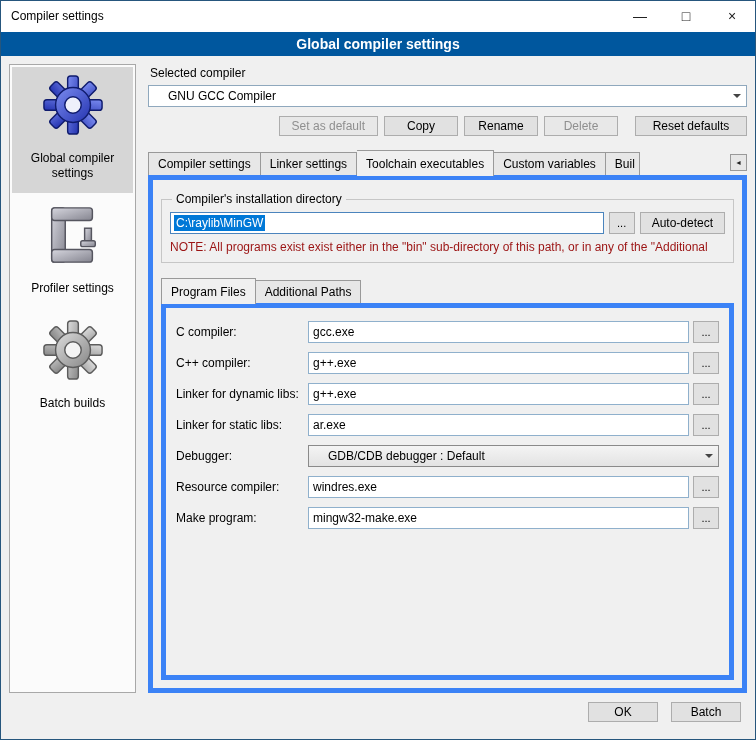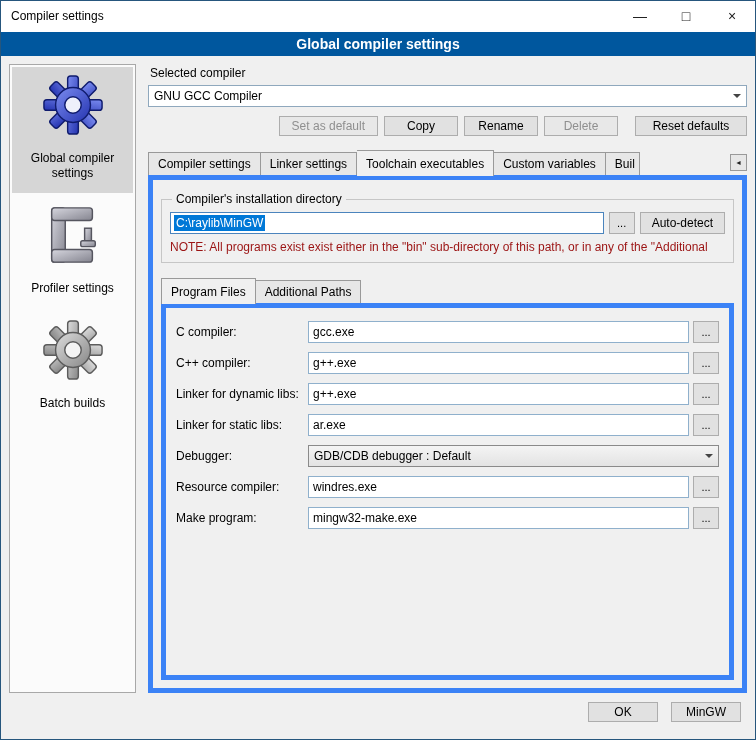--- a/index.html
+++ b/index.html
@@ -29,21 +29,21 @@
   .side-item { text-align: center; padding: 7px 2px 12px; font-size: 12px; margin-bottom: 4px; cursor: default; }
   .side-item.selected { background: #d6d6d6; }
   .side-icon { display: block; margin: 0 auto 15px; }
   .side-label { display: block; line-height: 1.25; }
 
   
   .main { flex: 1; display: flex; flex-direction: column; min-width: 0; }
   .sc-label { font-size: 12px; margin: 2px 0 5px 2px; }
 
   .combo { height: 22px; background: #fff; border: 1px solid #8fa8bd; display: flex;
-           align-items: center; font-size: 12px; padding-left: 5px; cursor: default; }
+           align-items: center; font-size: 12px; padding-left: 19px; cursor: default; }
   .combo-text { flex: 1; overflow: hidden; white-space: nowrap; }
   .combo-arrow { width: 18px; display: flex; align-items: center; justify-content: center; }
   .combo-arrow::after { content: ""; border: 4px solid transparent; border-top-color: #444;
                         margin-top: 4px; display: block; }
   .combo.gray { background: linear-gradient(#f4f4f4, #e3e3e3); border-color: #8a8a8a; }
 
   .btn { height: 20px; background: #e1e1e1; border: 1px solid #adadad; font-size: 12px;
          font-family: inherit; padding: 0 12px; color: #000; }
   .btn.disabled { color: #8f8f8f; background: #e8e8e8; }
   .btnrow { display: flex; justify-content: flex-end; gap: 6px; margin-top: 9px; }
@@ -260,16 +260,16 @@
             <button class="browse">...</button>
           </div>
 
         </div>
       </div>
     </div>
   </div>
 
   <div class="footer">
     <button class="btn">OK</button>
-    <button class="btn">MinGW</button>
+    <button class="btn">Batch</button>
   </div>
 
 </div>
 
 </body></html>

